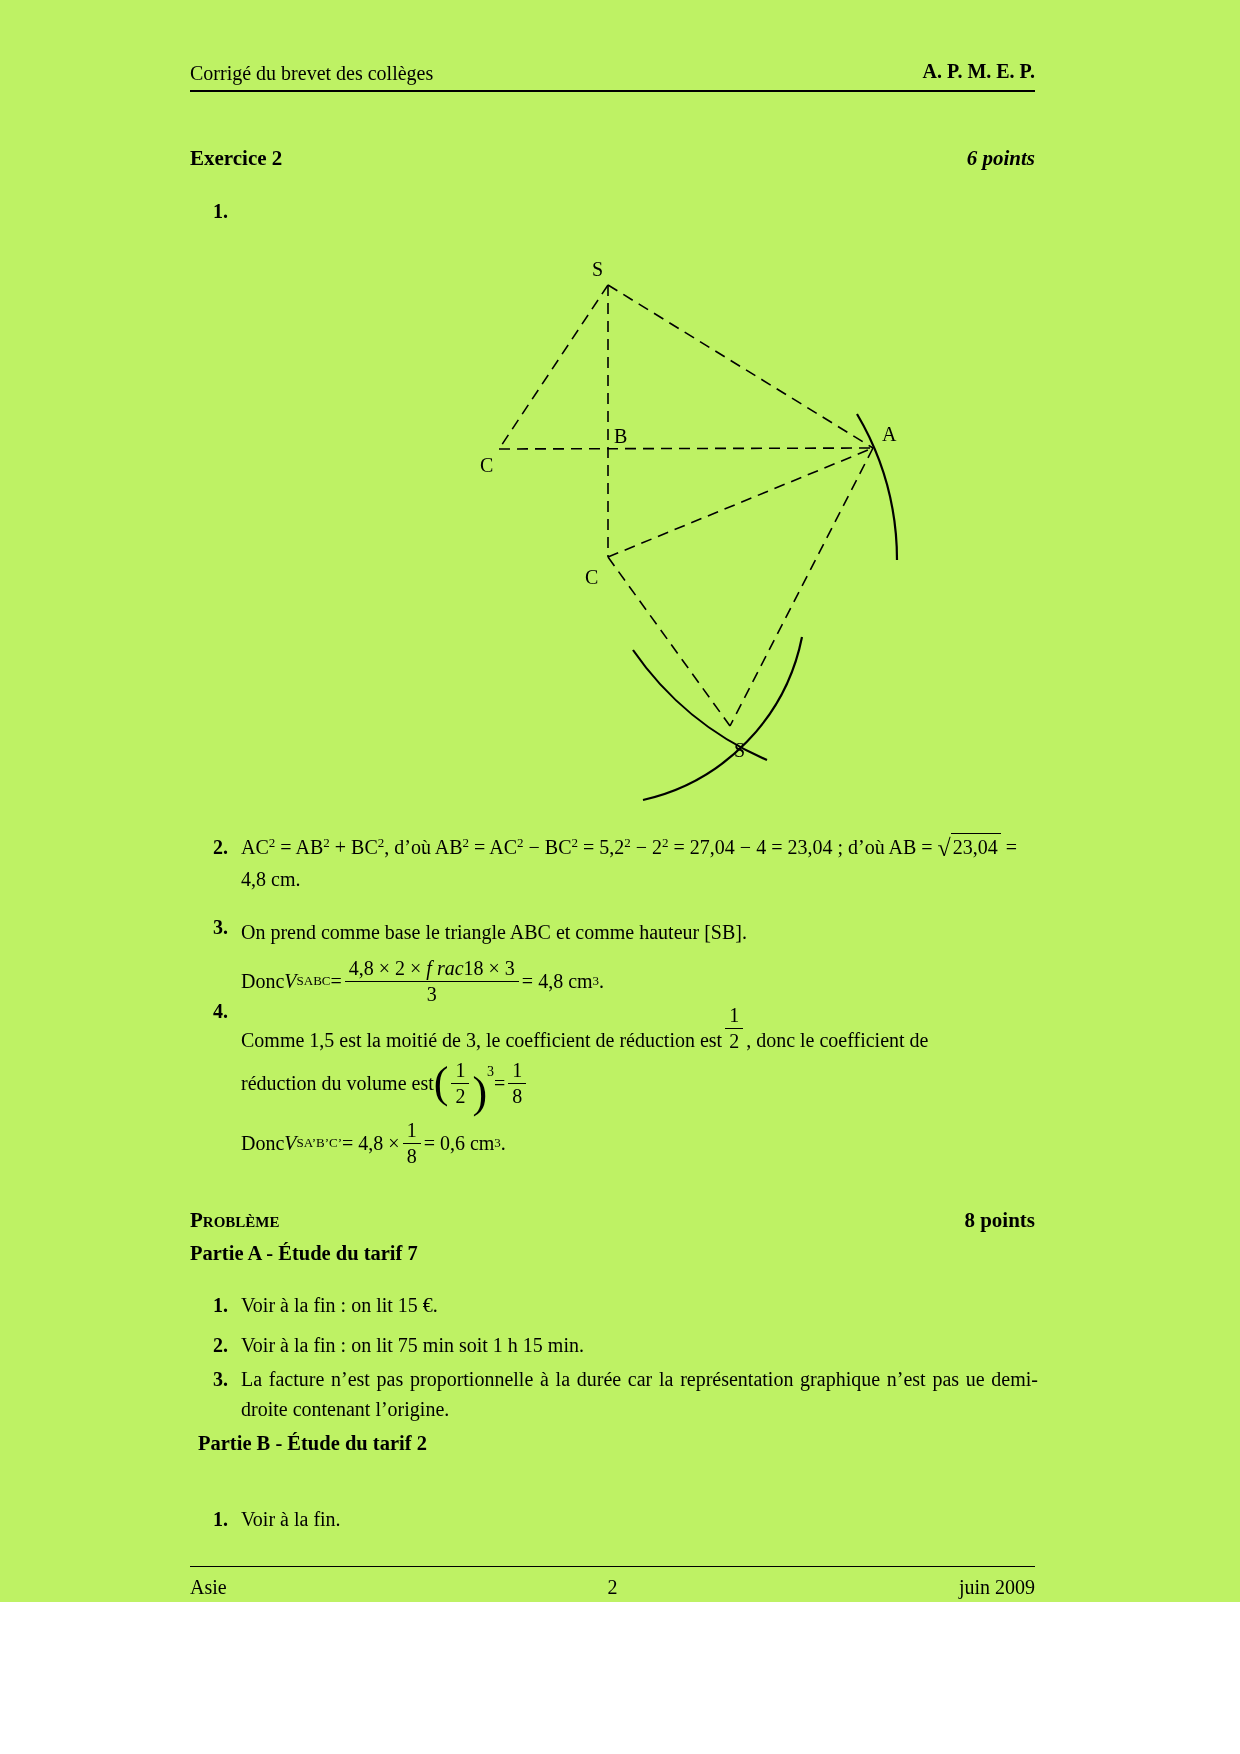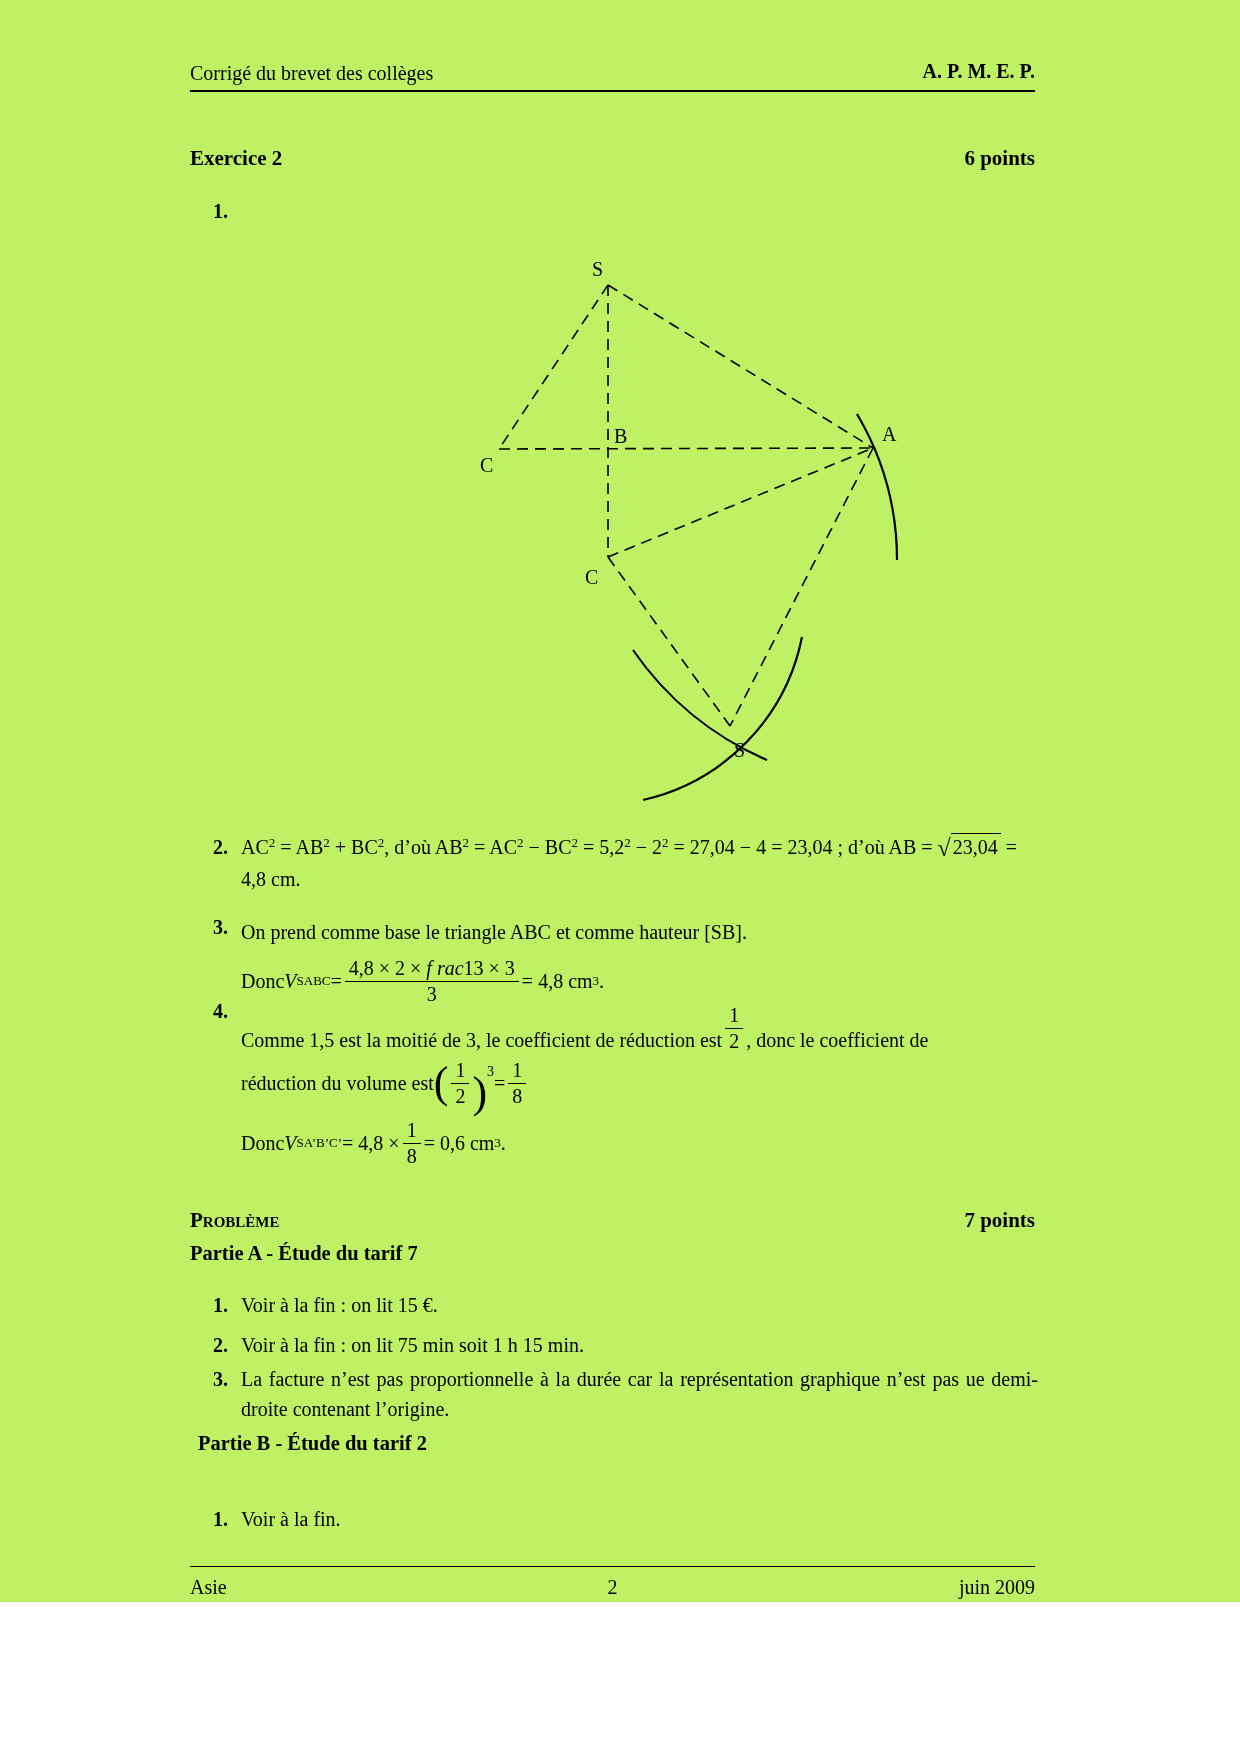--- a/index.html
+++ b/index.html
@@ -4,21 +4,21 @@
 <style>
   html,body{margin:0;padding:0;background:#ffffff;}
   .page{position:relative;width:1240px;height:1602px;background:#bef264;color:#000;
         font-family:"Liberation Serif","DejaVu Serif",serif;font-size:20px;}
   .abs{position:absolute;}
   .sc{font-variant:small-caps;}
   .hdr-left{left:190px;top:62px;}
   .hdr-right{right:205px;top:60px;font-weight:bold;}
   .hdr-rule{left:190px;top:90px;width:845px;border-top:2.5px solid #000;height:0;}
   .ex-title{left:190px;top:146px;font-weight:bold;font-size:21px;}
-  .ex-points{right:205px;top:146px;font-weight:bold;font-size:21px;}
+  .ex-points{right:205px;top:146px;font-weight:bold;font-size:21px;font-style:italic;}
   .item1-marker{left:213px;top:200px;font-weight:bold;}
   .fig{left:430px;top:240px;width:525px;height:572px;}
   .fig line.dash{stroke:#000;stroke-width:1.6;stroke-dasharray:11,7;fill:none;}
   .fig path.arc{stroke:#000;stroke-width:2.2;fill:none;}
   .fig text{font-family:"Liberation Serif","DejaVu Serif",serif;font-size:20px;fill:#000;}
   .li{display:flex;align-items:flex-start;}
   .li .mk{width:28px;flex:none;font-weight:bold;}
   .li .tx{flex:1;}
   .sol2{left:213px;top:832px;width:825px;line-height:31px;}
   .sol3{left:213px;top:916px;width:825px;}
@@ -101,21 +101,21 @@
   <div class="abs li sol3">
     <span class="mk">3.</span>
     <div class="tx">
       <div class="l1">On prend comme base le triangle ABC et comme hauteur [SB].</div>
       <div class="mrow">
           <span class="m-txt">Donc </span>
           <span class="m-it">V</span>
           <sub class="m-sub">SABC</sub>
           <span class="m-txt"> = </span>
           <span class="m-frac">
-            <span class="m-fn"><span class="m-txt">4,8 × 2 × </span><span class="m-it">f rac</span><span class="m-txt">13 × 3</span></span>
+            <span class="m-fn"><span class="m-txt">4,8 × 2 × </span><span class="m-it">f rac</span><span class="m-txt">18 × 3</span></span>
             <span class="m-fd"><span class="m-txt">3</span></span>
           </span>
           <span class="m-txt"> = 4,8 cm</span>
           <sup class="m-sup">3</sup>
           <span class="m-txt">.</span>
         </div>
     </div>
   </div>
 
   <div class="abs li sol4">
@@ -153,21 +153,21 @@
             <span class="m-fd"><span class="m-txt">8</span></span>
           </span>
           <span class="m-txt"> = 0,6 cm</span>
           <sup class="m-sup">3</sup>
           <span class="m-txt">.</span>
         </div>
     </div>
   </div>
 
   <div class="abs prob-title sc">Problème</div>
-  <div class="abs prob-points">7 points</div>
+  <div class="abs prob-points">8 points</div>
 
   <div class="abs pa-title">Partie A - Étude du tarif 7</div>
 
   <div class="abs li pa1">
     <span class="mk">1.</span>
     <div class="tx">Voir à la fin : on lit 15 €.</div>
   </div>
   <div class="abs li pa2">
     <span class="mk">2.</span>
     <div class="tx">Voir à la fin : on lit 75 min soit 1 h 15 min.</div>

